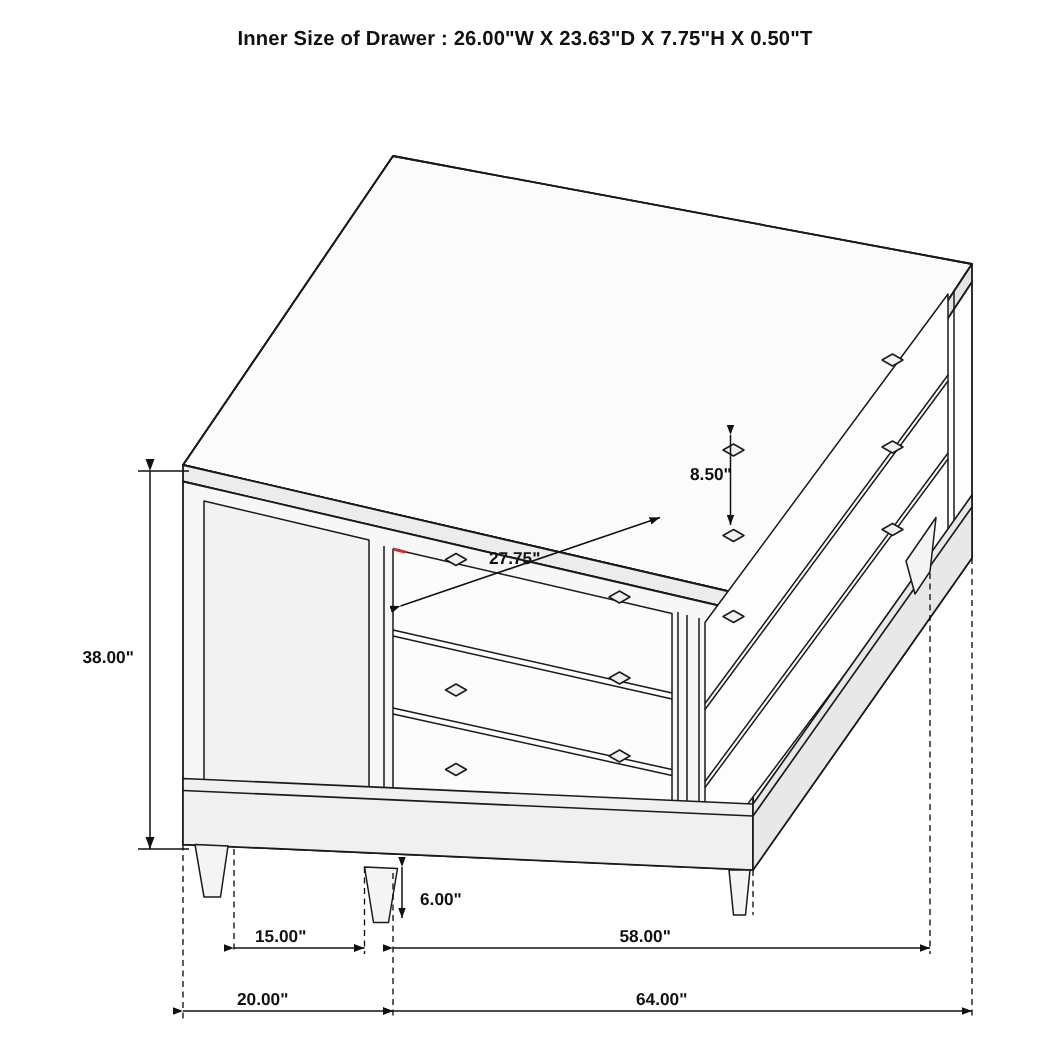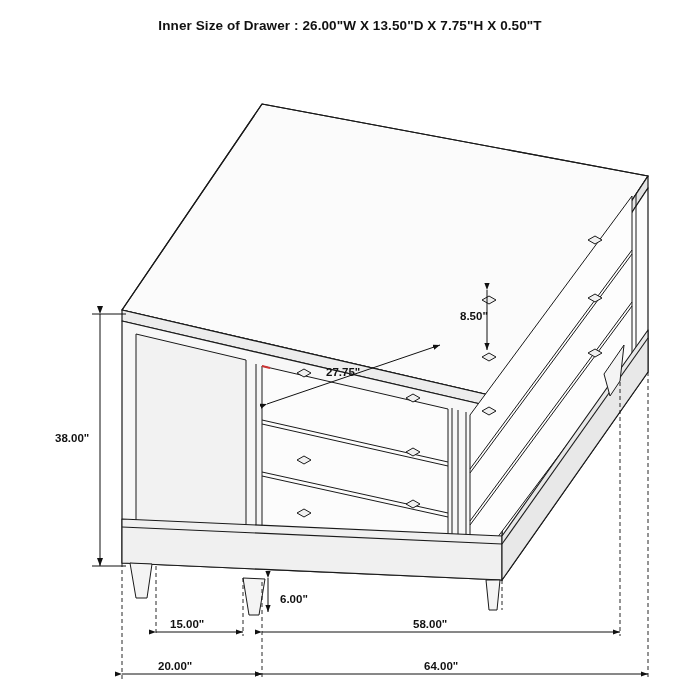--- a/index.html
+++ b/index.html
@@ -27,21 +27,21 @@
     font-size:11.5px;
     font-weight:bold;
     fill:#111;
   }
 </style>
 </head>
 <body>
 
 <div id="stage">
 
-  <div class="title">Inner Size of Drawer : 26.00"W X 13.50"D X 7.75"H X  0.50"T</div>
+  <div class="title">Inner Size of Drawer : 26.00"W X 23.63"D X 7.75"H X  0.50"T</div>
 
   <svg viewBox="0 0 700 700">
     <defs>
       <marker id="ar" markerWidth="9" markerHeight="9" refX="8" refY="3" orient="auto" markerUnits="strokeWidth">
         <path d="M0,0 L8,3 L0,6 z" fill="#111"></path>
       </marker>
       <marker id="arS" markerWidth="8" markerHeight="8" refX="7" refY="2.6" orient="auto" markerUnits="strokeWidth">
         <path d="M0,0 L7,2.6 L0,5.2 z" fill="#111"></path>
       </marker>
     </defs>

